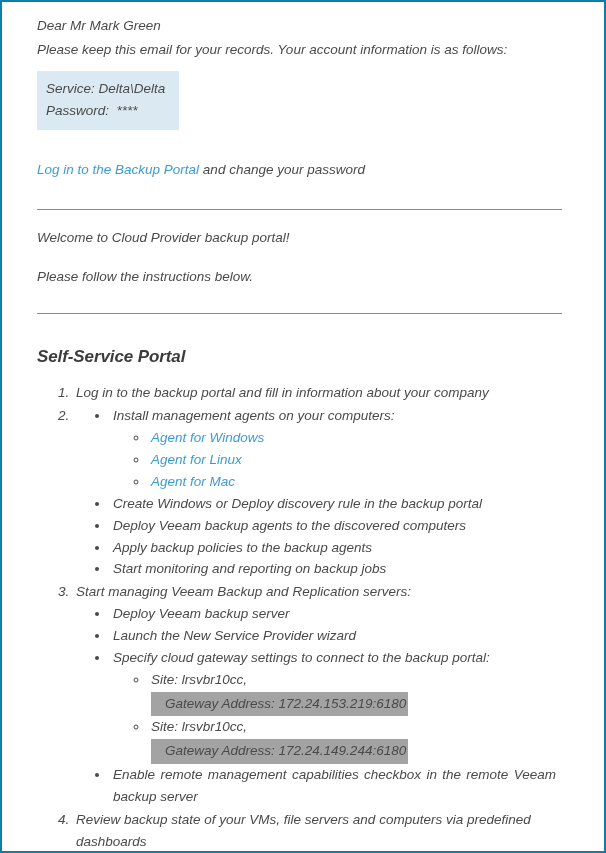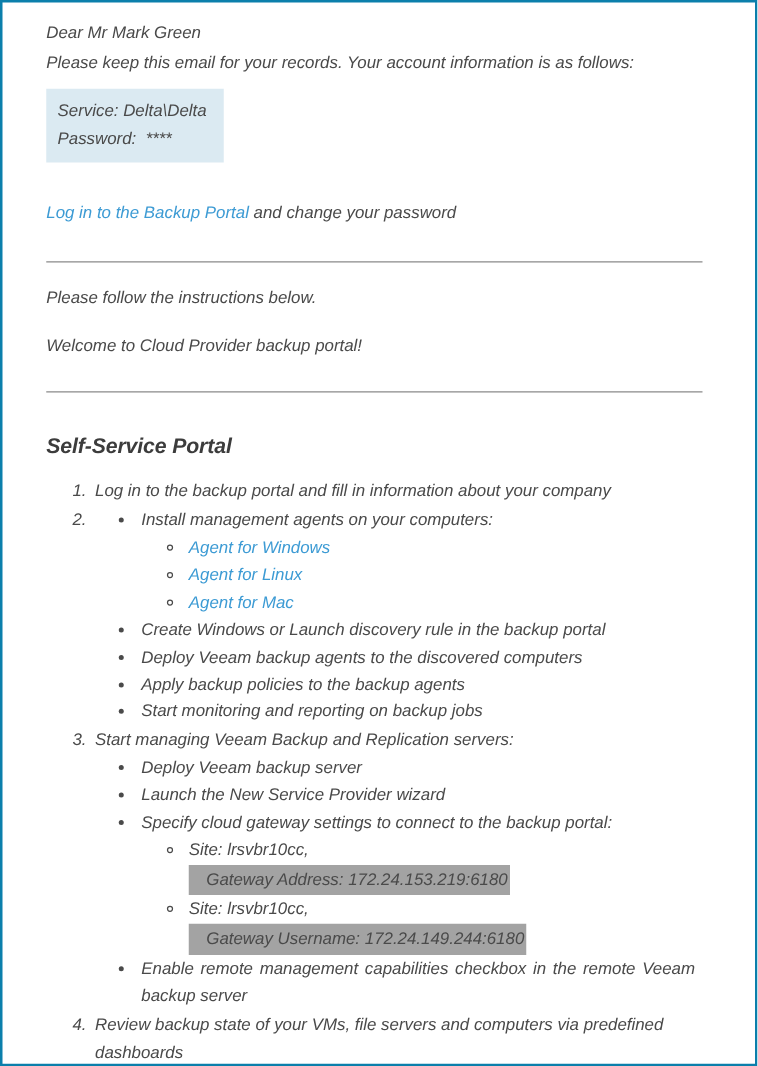--- a/index.html
+++ b/index.html
@@ -166,22 +166,22 @@
       <div class="cred-line">Password:  ****</div>
     </div>
 
     <div class="spacer-1"></div>
 
     <p class="login-line"><a class="portal-link" href="#">Log in to the Backup Portal</a><span> and change your password</span></p>
 
     <hr class="rule">
 
     <div class="welcome-block">
+      <p>Welcome to Cloud Provider backup portal!</p>
       <p>Please follow the instructions below.</p>
-      <p>Welcome to Cloud Provider backup portal!</p>
     </div>
 
     <hr class="rule-2">
 
     <h2 class="section-title">Self-Service Portal</h2>
 
     <ol class="steps">
 
       <li>
         <span>Log in to the backup portal and fill in information about your company</span>
@@ -190,42 +190,42 @@
       <li>
         <ul class="lvl2">
           <li>
             <span>Install management agents on your computers:</span>
             <ul class="lvl3">
               <li><a class="inline-link" href="#">Agent for Windows</a></li>
               <li><a class="inline-link" href="#">Agent for Linux</a></li>
               <li><a class="inline-link" href="#">Agent for Mac</a></li>
             </ul>
           </li>
-          <li><span>Create Windows or Launch discovery rule in the backup portal</span></li>
+          <li><span>Create Windows or Deploy discovery rule in the backup portal</span></li>
           <li><span>Deploy Veeam backup agents to the discovered computers</span></li>
           <li><span>Apply backup policies to the backup agents</span></li>
           <li><span>Start monitoring and reporting on backup jobs</span></li>
         </ul>
       </li>
 
       <li>
         <span>Start managing Veeam Backup and Replication servers:</span>
         <ul class="lvl2">
           <li><span>Deploy Veeam backup server</span></li>
           <li><span>Launch the New Service Provider wizard</span></li>
           <li>
             <span>Specify cloud gateway settings to connect to the backup portal:</span>
             <ul class="lvl3">
               <li>
                 <span class="site-line">Site: lrsvbr10cc,</span>
                 <span class="gateway-hl">Gateway Address: 172.24.153.219:6180</span>
               </li>
               <li>
                 <span class="site-line">Site: lrsvbr10cc,</span>
-                <span class="gateway-hl">Gateway Username: 172.24.149.244:6180</span>
+                <span class="gateway-hl">Gateway Address: 172.24.149.244:6180</span>
               </li>
             </ul>
           </li>
           <li class="justified"><span>Enable remote management capabilities checkbox in the remote Veeam backup server</span></li>
         </ul>
       </li>
 
       <li>
         <span>Review backup state of your VMs, file servers and computers via predefined dashboards</span>
       </li>

